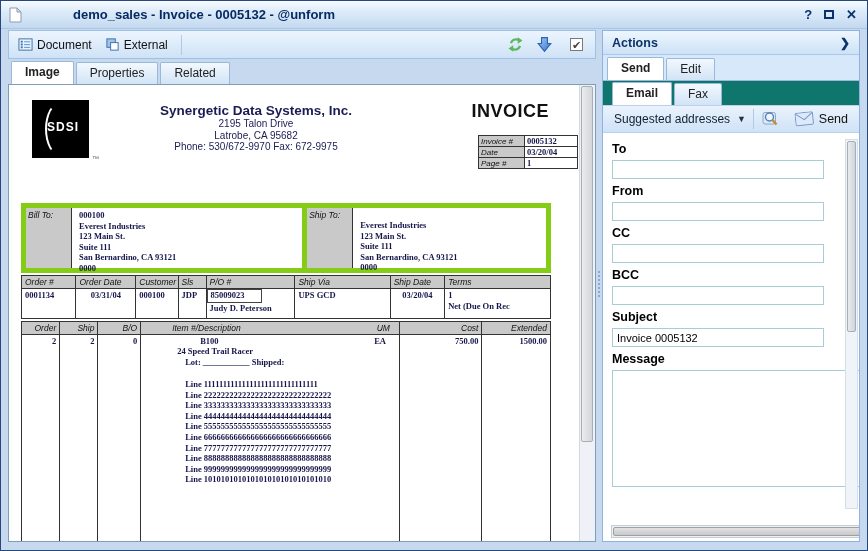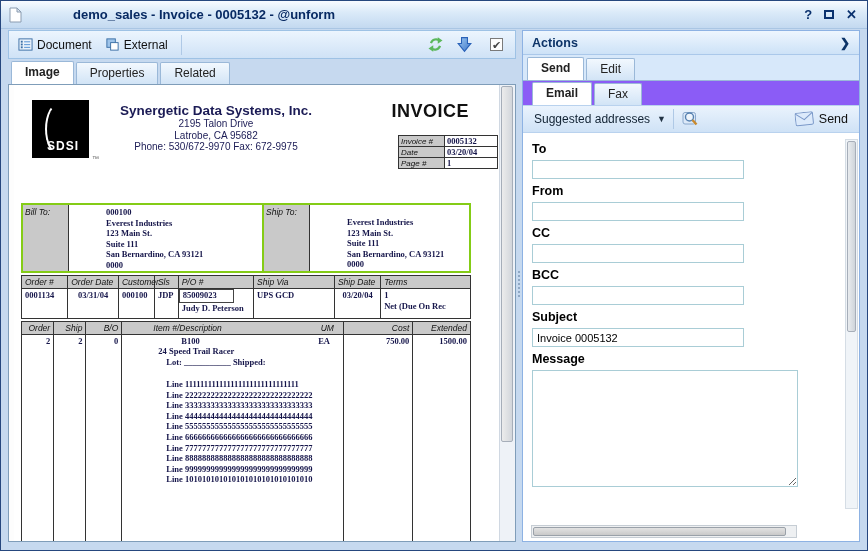--- a/index.html
+++ b/index.html
@@ -13,21 +13,21 @@
     background:linear-gradient(#f8fbff,#dcebf9 40%,#c3d9f0); border-bottom:1px solid #aac6e4;gap:44px; }
   .title { font-weight:bold; font-size:13px; color:#082a63; margin-left:6px; flex:1; white-space:nowrap; }
   .winctl { display:flex; gap:12px; align-items:center; color:#0a316e; font-weight:bold; font-size:13px; }
   .maxbox { width:10px; height:9px; border:2px solid #0a316e; display:inline-block; }
   .closex { font-size:13px; }
 
   
   .content { position:absolute; top:29px; left:7px; right:7px; bottom:8px; display:flex; }
 
   
-  .leftpanel { width:508px; display:flex; flex-direction:column; }
+  .leftpanel { width:588px; display:flex; flex-direction:column; }
   .toolbar { height:29px; background:linear-gradient(#ecf5fe,#cfe2f6); border:1px solid #9ec2e5;
     display:flex; align-items:center; padding:0 6px; gap:2px; }
   .tbbtn { display:flex; align-items:center; gap:4px; font-size:12px; color:#111; padding:2px 8px 2px 3px; cursor:default; }
   .tbsep { width:1px; height:20px; background:#afc9e6; margin:0 3px; }
   .spacer { flex:1; }
   .iconbtn { padding:2px 5px; display:flex; align-items:center; }
   .checkbox { width:13px; height:13px; border:1px solid #7a7a7a; background:#fdfdfd; font-size:11px;
     line-height:12px; text-align:center; color:#444; margin:0 6px 0 10px; }
 
   .tabstrip { display:flex; align-items:flex-end; height:25px; padding-left:3px; gap:2px; }
@@ -41,36 +41,36 @@
   .vthumb { position:absolute; left:1px; right:2px; top:1px; height:78%;
     background:linear-gradient(90deg,#ececec,#d2d6db); border:1px solid #a6aeb9; border-radius:2px; }
 
   
   .page { width:100%; height:100%; background:#fff; position:relative; overflow:hidden;
     padding:12px 28px 0 7px; font-family:"Liberation Serif",serif; color:#15154a; }
   .inv-header { position:relative; height:82px; }
   .logo { position:absolute; left:11px; top:3px; width:57px; height:58px; background:#000; }
   .logo .crescent { position:absolute; left:13px; top:2px; width:30px; height:54px;
     border:2px solid transparent; border-left-color:#fff; border-radius:50%; }
-  .logo .logotext { position:absolute; left:15px; bottom:5px; color:#fff; font-family:"Liberation Sans",sans-serif;
+  .logo .logotext { position:absolute; left:15px; bottom:24px; color:#fff; font-family:"Liberation Sans",sans-serif;
     font-weight:bold; font-size:12px; letter-spacing:1px; }
   .logo .tm { position:absolute; right:-10px; bottom:-4px; color:#666; font-size:7px; font-family:"Liberation Sans",sans-serif; }
   .company { position:absolute; left:60px; right:120px; top:6px; text-align:center;
     font-family:"Liberation Sans",sans-serif; color:#1b1b55; }
   .company .cname { font-weight:bold; font-size:13.5px; }
   .company .cline { font-size:10px; line-height:11.5px; }
   .invtitle { position:absolute; right:2px; top:4px; font-family:"Liberation Sans",sans-serif;
     font-weight:bold; font-size:18px; color:#111; letter-spacing:0.5px; }
   .meta { position:absolute; right:1px; top:50px; border-collapse:collapse; width:100px; }
   .meta td { border:1px solid #333; padding:0 2px; height:11px; }
   .meta .ml { background:#c9c9c9; font:italic 8px "Liberation Sans",sans-serif; color:#111; width:46px; }
   .meta .mv { font-weight:bold; font-size:8.5px; }
 
   .addr-row { display:flex; margin-top:24px; height:70px; }
-  .addrbox { border:2px solid #84cc16; display:flex; height:100%;gap:30px; }
+  .addrbox { border:5px solid #84cc16; display:flex; height:100%; }
   .addrlabel { width:46px; background:#c9c9c9; border-right:1px solid #333;
     font:italic 8.5px "Liberation Sans",sans-serif; color:#111; padding:2px 2px; }
   .addrbody { font-weight:bold; font-size:8.5px; line-height:10.5px; padding:2px 0 0 7px; }
   .ship-pad { padding-top:12px; }
 
   .ordertbl { width:100%; border-collapse:collapse; margin-top:2px; table-layout:fixed; }
   .ordertbl td { border:1px solid #333; padding:1px 3px; vertical-align:top; }
   .ordertbl .oh { background:#c9c9c9; font:italic 8.5px "Liberation Sans",sans-serif; color:#111; height:13px; }
   .ordertbl .ov { font-weight:bold; font-size:8.5px; height:30px; line-height:11px; }
   .ctr { text-align:center; }
@@ -97,21 +97,21 @@
   .splitter { width:6px; position:relative; }
   .grip { position:absolute; top:47%; left:2px; width:2px; height:26px;
     background:repeating-linear-gradient(#8fa8c5 0 2px, transparent 2px 4px); }
 
   
   .rightpanel { flex:1; border:1px solid #8db2e3; background:#d7e8fa; display:flex; flex-direction:column; min-width:0; }
   .actionshdr { height:24px; background:linear-gradient(#eef6fe,#cde2f7); border-bottom:1px solid #aac8ea;
     display:flex; align-items:center; padding:0 9px; font-weight:bold; font-size:12.5px; color:#0d3468;justify-content:space-between; }
   .actionshdr .chev { margin-left:auto; font-size:12px; }
   .sendtabs { height:25px; display:flex; align-items:flex-end; padding-left:4px; gap:2px; background:#d7e8fa; }
-  .subwrap { flex:1; display:flex; flex-direction:column; border-top:1px solid #9ab8d8; background:#8b5cf6; min-height:0; }
+  .subwrap { flex:1; display:flex; flex-direction:column; border-top:1px solid #9ab8d8; background:#0f766e; min-height:0; }
   .subtabs { height:24px; display:flex; align-items:flex-end; padding-left:9px; gap:2px; }
   .emailbar { height:28px; background:linear-gradient(#eaf3fd,#cfe2f6); border-top:1px solid #b9d2ee;
     border-bottom:1px solid #b9d2ee; display:flex; align-items:center; padding:0 7px; font-size:12px; color:#123; }
   .sugg { display:flex; align-items:center; gap:7px; padding:2px 4px; }
   .dd { font-size:9px; color:#234; }
   .sendbtn { display:flex; align-items:center; gap:5px; margin-left:auto; padding:2px 4px; font-size:12.5px; color:#111; }
 
   .form { flex:1; background:#fff; padding:4px 8px 0 9px; position:relative; overflow:hidden; min-height:0; }
   .flabel { font-weight:bold; font-size:12.5px; margin:5px 0 4px; color:#000; }
   .finput { width:212px; height:19px; border:1px solid #a9cdd6; font-size:11px; padding:1px 4px;

